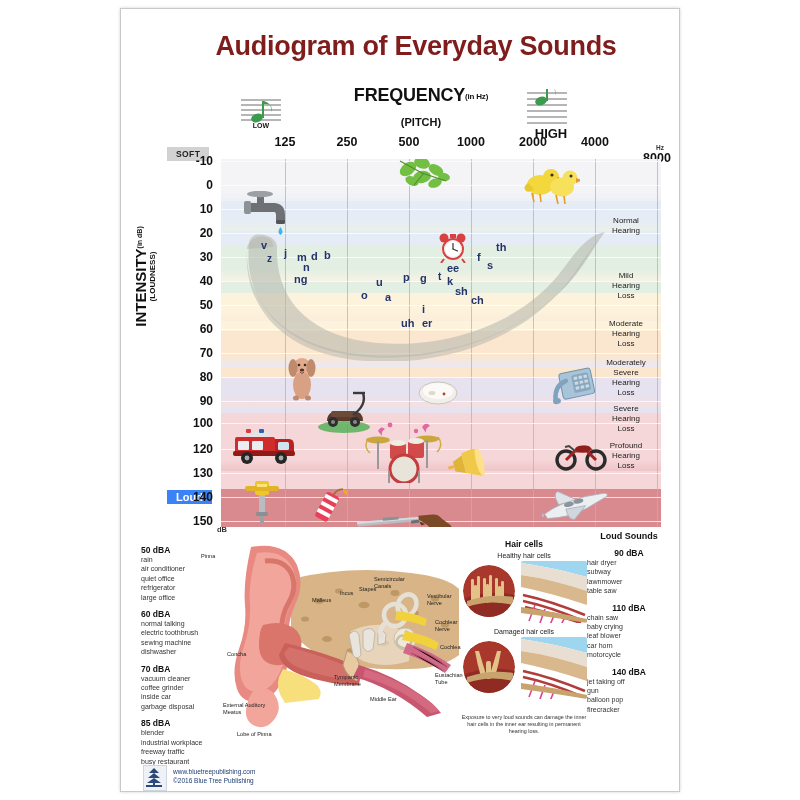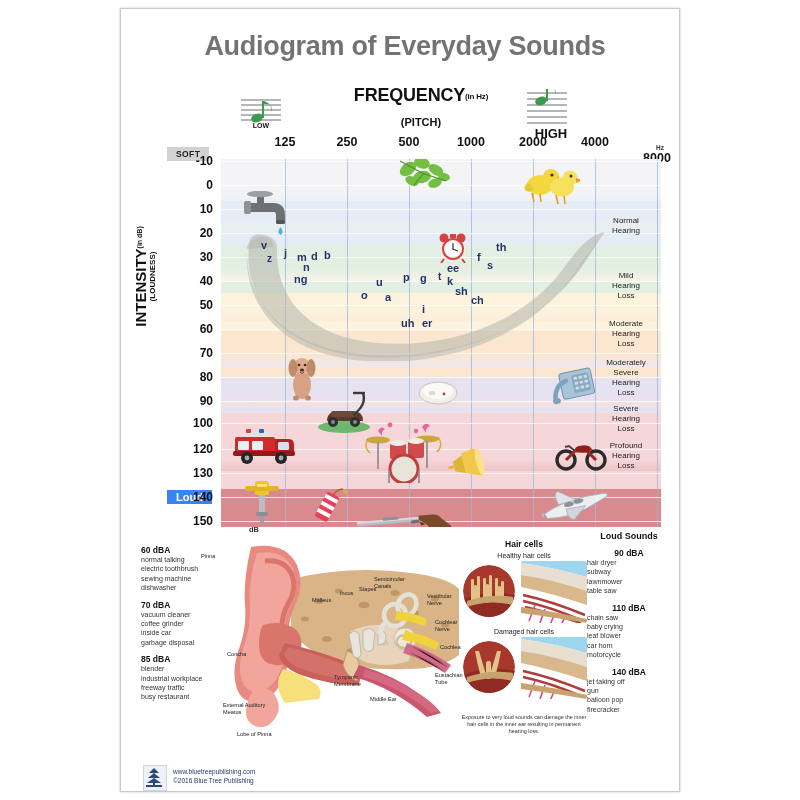--- a/index.html
+++ b/index.html
@@ -3,22 +3,22 @@
 <meta charset="utf-8">
 <style>
   html,body{margin:0;padding:0;background:#ffffff;}
   body{width:800px;height:800px;font-family:"Liberation Sans",sans-serif;overflow:hidden;}
 
   #poster{position:absolute;left:120px;top:8px;width:560px;height:784px;
           background:#ffffff;border:1px solid #c9c9c9;box-shadow:0 0 3px rgba(0,0,0,.18);
           box-sizing:border-box;overflow:hidden;}
 
   
-  .title{position:absolute;left:4px;top:22px;width:560px;text-align:center;
-         font-size:27px;font-weight:bold;letter-spacing:-.3px;color:#737373;}
+  .title{position:absolute;left:15px;top:22px;width:560px;text-align:center;
+         font-size:27px;font-weight:bold;letter-spacing:-.3px;color:#7f1d1d;}
 
   
   .freq-title{position:absolute;left:190px;top:76px;width:220px;text-align:center;
               font-size:18px;font-weight:bold;color:#111;letter-spacing:-.2px;}
   .freq-title .sub{font-size:8px;font-weight:bold;vertical-align:2px;}
   .freq-pitch{position:absolute;left:190px;top:107px;width:220px;text-align:center;
               font-size:11px;font-weight:bold;color:#111;}
   .lowlab{position:absolute;left:118px;top:113px;width:44px;text-align:center;
           font-size:7px;font-weight:bold;color:#111;}
   .highlab{position:absolute;left:400px;top:117px;width:60px;text-align:center;
@@ -36,21 +36,21 @@
               font-size:11px;font-weight:bold;padding:1px 9px;}
 
   
   .int-label{position:absolute;left:-42px;top:255px;width:130px;text-align:center;
              transform:rotate(-90deg);font-size:15px;font-weight:bold;color:#111;
              white-space:nowrap;}
   .int-label .s1{font-size:7px;vertical-align:4px;}
   .int-label .s2{display:block;font-size:8px;margin-top:-1px;}
   .db-tick{position:absolute;width:34px;text-align:right;left:58px;
            font-size:12px;font-weight:bold;color:#111;}
-  .db-unit{position:absolute;left:96px;top:516px;font-size:7.5px;font-weight:bold;color:#333;margin-left:32px;}
+  .db-unit{position:absolute;left:96px;top:516px;font-size:7.5px;font-weight:bold;color:#333;}
 
   
   #plot{position:absolute;left:100px;top:150px;width:440px;height:368px;overflow:hidden;}
   .band{position:absolute;left:0;width:440px;}
   .gridv{position:absolute;top:0;height:368px;width:1px;background:#9fb6d6;opacity:.75;}
   .gridh{position:absolute;left:0;width:440px;height:1px;background:#ffffff;opacity:.75;}
 
   
   #banana{position:absolute;left:18px;top:72px;width:370px;height:130px;}
 
@@ -504,20 +504,28 @@
       </div>
       <div class="hl" style="left: 462px; top: 405px;">
         <div>Profound</div>
         <div>Hearing</div>
         <div>Loss</div>
       </div>
     </div>
 
   <div class="lslist" id="left-sounds">
       <div class="grp">
+        <div class="hd">50 dBA</div>
+        <div class="it">rain</div>
+        <div class="it">air conditioner</div>
+        <div class="it">quiet office</div>
+        <div class="it">refrigerator</div>
+        <div class="it">large office</div>
+      </div>
+      <div class="grp">
         <div class="hd">60 dBA</div>
         <div class="it">normal talking</div>
         <div class="it">electric toothbrush</div>
         <div class="it">sewing machine</div>
         <div class="it">dishwasher</div>
       </div>
       <div class="grp">
         <div class="hd">70 dBA</div>
         <div class="it">vacuum cleaner</div>
         <div class="it">coffee grinder</div>

